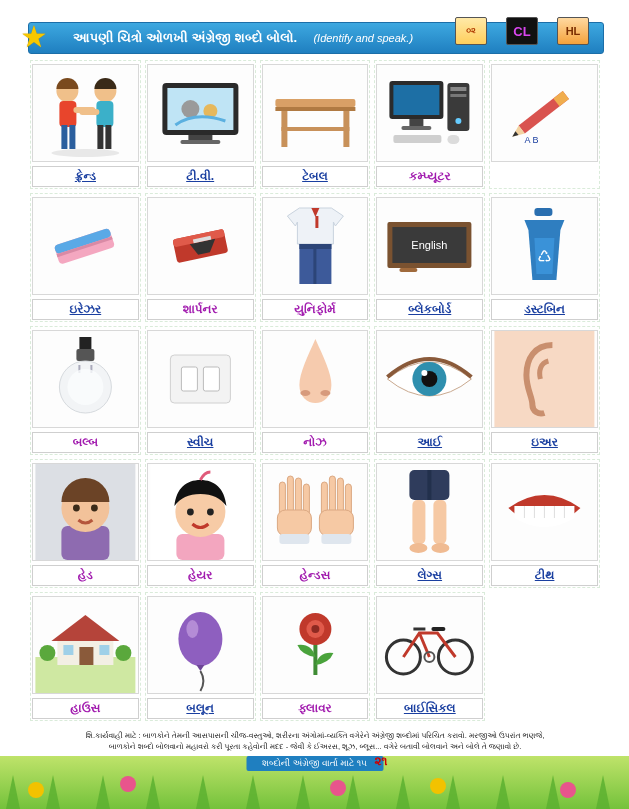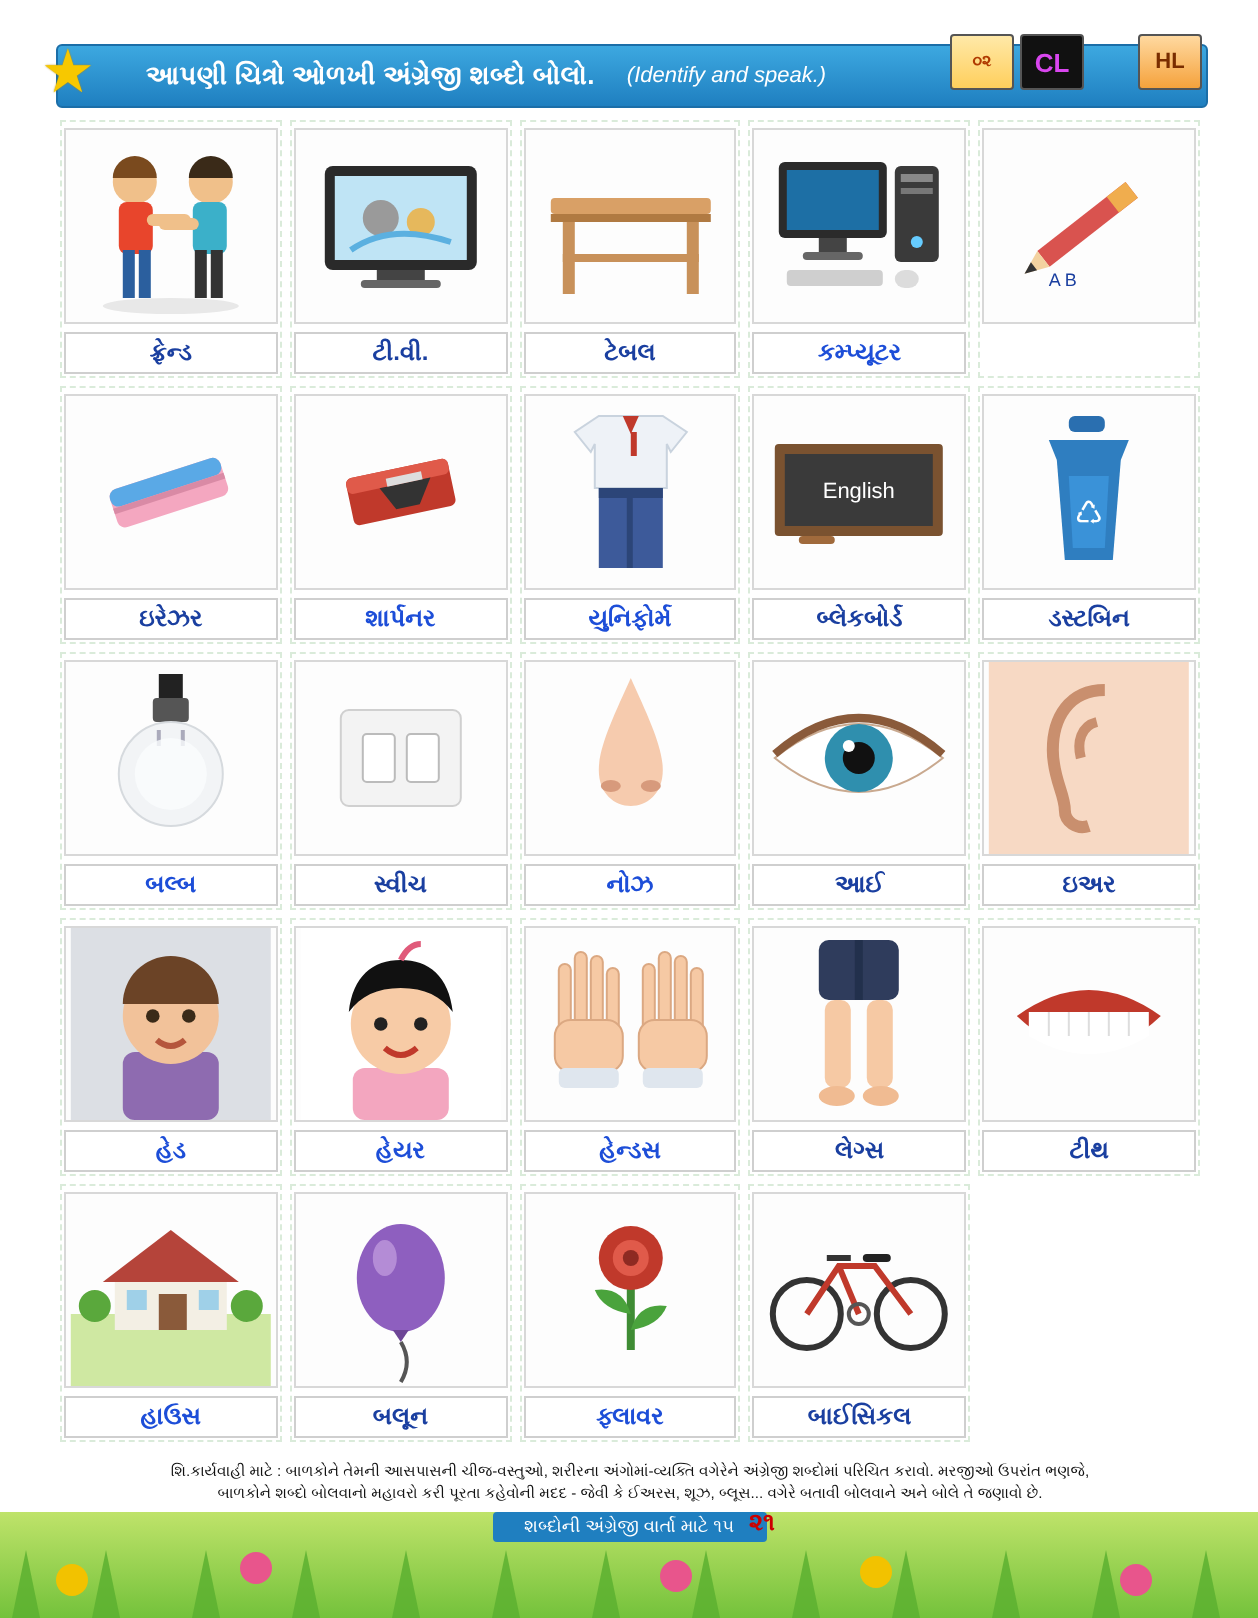--- a/index.html
+++ b/index.html
@@ -26,27 +26,27 @@
   }
   .header-title{
     margin-left:44px;color:#ffffff;font-size:13px;font-weight:bold;
     letter-spacing:.2px;white-space:nowrap;
   }
   .header-sub{
     margin-left:16px;color:#ffffff;font-size:11px;font-style:italic;
     white-space:nowrap;
   }
   .header-icons{
-    position:absolute;right:2px;top:-6px;display:flex;gap:3px;align-items:center;
+    position:absolute;right:14px;top:-6px;display:flex;gap:19px;align-items:center;
   }
   .hicon{width:30px;height:26px;border:1px solid #555;border-radius:2px;background:#fff;
          display:flex;align-items:center;justify-content:center;font-size:8px;overflow:hidden;}
   .hicon.book{background:linear-gradient(#ffe9a8,#ffcf5c);color:#b03a00;font-weight:bold;}
   .hicon.cl{background:#111;color:#d946ef;font-weight:bold;font-size:13px;}
-  .hicon.house{background:linear-gradient(#ffd9a0,#f5a23c);color:#7a2d00;font-weight:bold;font-size:11px;margin-left:24px;}
+  .hicon.house{background:linear-gradient(#ffd9a0,#f5a23c);color:#7a2d00;font-weight:bold;font-size:11px;}
 
   
   .grid{
     position:absolute;left:28px;top:58px;width:574px;
     display:grid;grid-template-columns:repeat(5,1fr);
     gap:0px;
   }
   .cell{
     box-sizing:border-box;
     height:133px;
@@ -66,22 +66,22 @@
     margin-top:4px;
     width:100%;
     text-align:center;
     font-size:12px;font-weight:bold;
     color:#1a3fa0;
     border:1px solid #cfcfcf;
     background:#ffffff;
     line-height:18px;height:19px;
     overflow:hidden;white-space:nowrap;
   }
-  .cell .label.green{color:#1d4ed8;}
-  .cell .label.blue{color:#1a3fa0;}
+  .cell .label.green{color:#a21caf;}
+  .cell .label.blue{color:#1a3fa0;text-decoration:underline;}
 
   
   .grid .cell::after{
     content:"";position:absolute;inset:2px;
     border:1px dashed rgba(150,200,150,.35);
     pointer-events:none;
   }
 
   
   .art{width:100%;height:100%;position:relative;}

